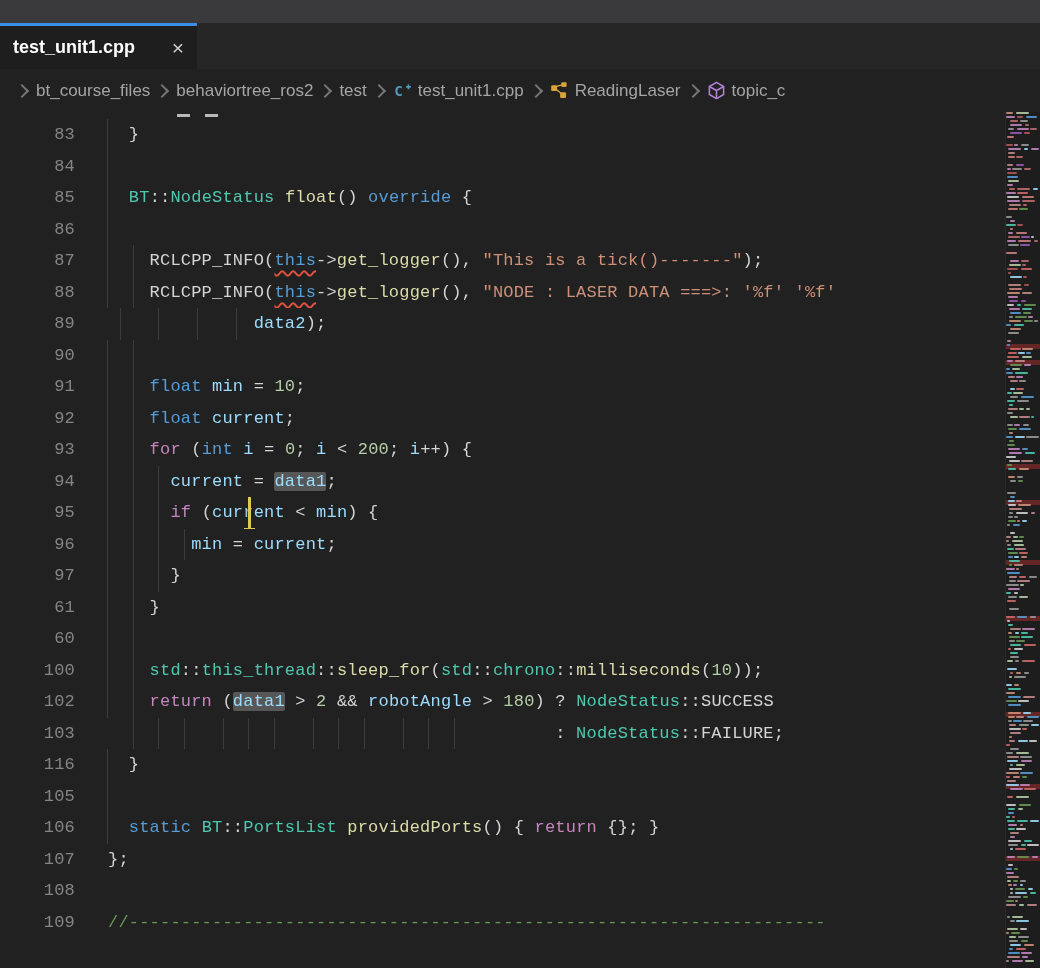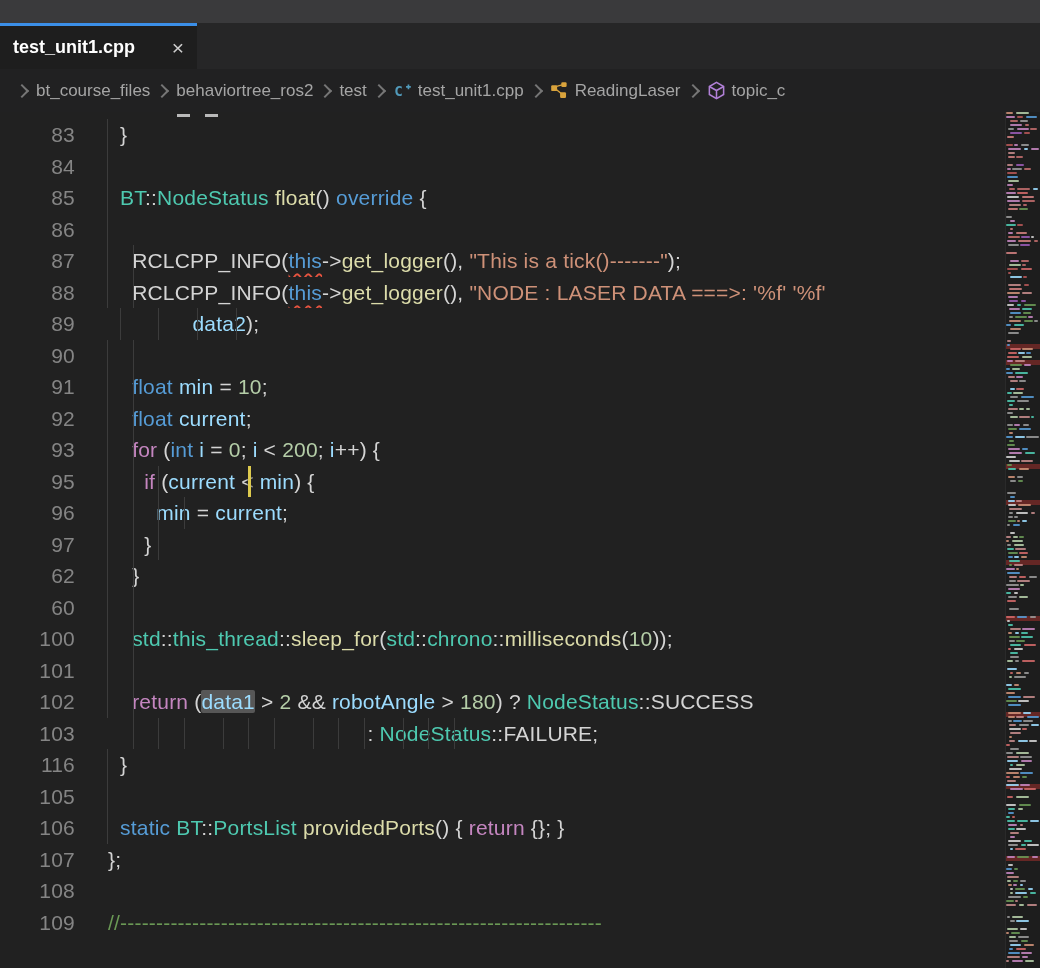--- a/index.html
+++ b/index.html
@@ -19,22 +19,22 @@
   .breadcrumbs{height:43px;background:var(--breadcrumb-bg);display:flex;align-items:center;
                padding-left:12px;color:var(--breadcrumb-fg);font-size:17px;white-space:nowrap;overflow:hidden}
   .crumb{display:flex;align-items:center;gap:6px;cursor:pointer;margin:0 2px}
   .chev{width:8px;height:8px;border-top:2px solid #767676;border-right:2px solid #767676;
         transform:rotate(45deg);flex:none;margin:0 7px 0 5px}
   .crumb svg{display:block}
 
   
   .editor{position:relative;height:856px;background:var(--editor-bg);overflow:hidden}
   .code{position:absolute;left:0;top:0;bottom:0;right:34px;overflow:hidden;padding-top:7px}
-  .row{display:flex;height:31.5px;position:relative;font-family:Liberation Sans, sans-serif;
-       font-size:21px;letter-spacing:0.2px;line-height:31.5px;white-space:pre}
+  .row{display:flex;height:31.5px;position:relative;font-family:Liberation Mono, monospace;
+       font-size:17px;letter-spacing:0.2px;line-height:31.5px;white-space:pre}
   .ln{flex:0 0 75px;text-align:right;color:var(--gutter-fg);user-select:none}
   .ct{flex:1;padding-left:33px;position:relative;color:var(--syntax-text);overflow:hidden}
   .guide{position:absolute;top:0;bottom:0;width:1px;background:var(--indent-guide)}
   .s-keyword{color:var(--syntax-keyword)} .s-control{color:var(--syntax-control)}
   .s-type{color:var(--syntax-type)}       .s-function{color:var(--syntax-function)}
   .s-string{color:var(--syntax-string)}   .s-number{color:var(--syntax-number)}
   .s-variable{color:var(--syntax-variable)} .s-text{color:var(--syntax-text)}
   .s-comment{color:var(--syntax-comment)}
   .s-this-error{color:var(--syntax-keyword);text-decoration:underline wavy var(--squiggle) 1.5px;text-underline-offset:5px}
   .hl{background:var(--word-highlight);border-radius:2px}
@@ -119,27 +119,27 @@
         <div class="row"><span class="ln">84</span><span class="ct"><i class="guide" style="left: 32px;"></i></span></div>
         <div class="row"><span class="ln">85</span><span class="ct"><i class="guide" style="left: 32px;"></i><span>  </span><span class="s-type">BT</span><span class="s-text">::</span><span class="s-type">NodeStatus</span><span class="s-text"> </span><span class="s-function">float</span><span class="s-text">() </span><span class="s-keyword">override</span><span class="s-text"> {</span></span></div>
         <div class="row"><span class="ln">86</span><span class="ct"><i class="guide" style="left: 32px;"></i></span></div>
         <div class="row"><span class="ln">87</span><span class="ct"><i class="guide" style="left: 32px;"></i><i class="guide" style="left: 57.7px;"></i><span>    </span><span class="s-text">RCLCPP_INFO(</span><span class="s-this-error">this</span><span class="s-text">-&gt;</span><span class="s-function">get_logger</span><span class="s-text">(), </span><span class="s-string">"This is a tick()-------"</span><span class="s-text">);</span></span></div>
         <div class="row"><span class="ln">88</span><span class="ct"><i class="guide" style="left: 32px;"></i><i class="guide" style="left: 57.7px;"></i><span>    </span><span class="s-text">RCLCPP_INFO(</span><span class="s-this-error">this</span><span class="s-text">-&gt;</span><span class="s-function">get_logger</span><span class="s-text">(), </span><span class="s-string">"NODE : LASER DATA ===&gt;: '%f' '%f'</span></span></div>
         <div class="row"><span class="ln">89</span><span class="ct"><i class="guide" style="left: 44.85px;"></i><i class="guide" style="left: 83.4px;"></i><i class="guide" style="left: 121.95px;"></i><i class="guide" style="left: 160.5px;"></i><span>              </span><span class="s-variable">data2</span><span class="s-text">);</span></span></div>
         <div class="row"><span class="ln">90</span><span class="ct"><i class="guide" style="left: 32px;"></i><i class="guide" style="left: 57.7px;"></i></span></div>
         <div class="row"><span class="ln">91</span><span class="ct"><i class="guide" style="left: 32px;"></i><i class="guide" style="left: 57.7px;"></i><span>    </span><span class="s-keyword">float</span><span class="s-text"> </span><span class="s-variable">min</span><span class="s-text"> = </span><span class="s-number">10</span><span class="s-text">;</span></span></div>
         <div class="row"><span class="ln">92</span><span class="ct"><i class="guide" style="left: 32px;"></i><i class="guide" style="left: 57.7px;"></i><span>    </span><span class="s-keyword">float</span><span class="s-text"> </span><span class="s-variable">current</span><span class="s-text">;</span></span></div>
         <div class="row"><span class="ln">93</span><span class="ct"><i class="guide" style="left: 32px;"></i><i class="guide" style="left: 57.7px;"></i><span>    </span><span class="s-control">for</span><span class="s-text"> (</span><span class="s-keyword">int</span><span class="s-text"> </span><span class="s-variable">i</span><span class="s-text"> = </span><span class="s-number">0</span><span class="s-text">; </span><span class="s-variable">i</span><span class="s-text"> &lt; </span><span class="s-number">200</span><span class="s-text">; </span><span class="s-variable">i</span><span class="s-text">++) {</span></span></div>
+        <div class="row"><span class="ln">94</span><span class="ct"><i class="guide" style="left: 32px;"></i><i class="guide" style="left: 57.7px;"></i><i class="guide" style="left: 83.4px;"></i><span>      </span><span class="s-variable">current</span><span class="s-text"> = </span><span class="s-variable hl">data1</span><span class="s-text">;</span></span></div>
         <div class="row"><span class="ln">95</span><span class="ct"><i class="guide" style="left: 32px;"></i><i class="guide" style="left: 57.7px;"></i><i class="guide" style="left: 83.4px;"></i><span>      </span><span class="s-control">if</span><span class="s-text"> (</span><span class="s-variable">current</span><span class="s-text"> &lt; </span><span class="s-variable">min</span><span class="s-text">) {</span><span class="ibeam" style="left: 168.35px;"><i class="v"></i><i class="b"></i></span></span></div>
         <div class="row"><span class="ln">96</span><span class="ct"><i class="guide" style="left: 32px;"></i><i class="guide" style="left: 57.7px;"></i><i class="guide" style="left: 83.4px;"></i><i class="guide" style="left: 109.1px;"></i><span>        </span><span class="s-variable">min</span><span class="s-text"> = </span><span class="s-variable">current</span><span class="s-text">;</span></span></div>
         <div class="row"><span class="ln">97</span><span class="ct"><i class="guide" style="left: 32px;"></i><i class="guide" style="left: 57.7px;"></i><i class="guide" style="left: 83.4px;"></i><span>      </span><span class="s-text">}</span></span></div>
-        <div class="row"><span class="ln">62</span><span class="ct"><i class="guide" style="left: 32px;"></i><i class="guide" style="left: 57.7px;"></i><span>    </span><span class="s-text">}</span></span></div>
+        <div class="row"><span class="ln">61</span><span class="ct"><i class="guide" style="left: 32px;"></i><i class="guide" style="left: 57.7px;"></i><span>    </span><span class="s-text">}</span></span></div>
         <div class="row"><span class="ln">60</span><span class="ct"><i class="guide" style="left: 32px;"></i><i class="guide" style="left: 57.7px;"></i></span></div>
         <div class="row"><span class="ln">100</span><span class="ct"><i class="guide" style="left: 32px;"></i><i class="guide" style="left: 57.7px;"></i><span>    </span><span class="s-type">std</span><span class="s-text">::</span><span class="s-type">this_thread</span><span class="s-text">::</span><span class="s-function">sleep_for</span><span class="s-text">(</span><span class="s-type">std</span><span class="s-text">::</span><span class="s-type">chrono</span><span class="s-text">::</span><span class="s-function">milliseconds</span><span class="s-text">(</span><span class="s-number">10</span><span class="s-text">));</span></span></div>
-        <div class="row"><span class="ln">101</span><span class="ct"><i class="guide" style="left: 32px;"></i><i class="guide" style="left: 57.7px;"></i></span></div>
         <div class="row"><span class="ln">102</span><span class="ct"><i class="guide" style="left: 32px;"></i><i class="guide" style="left: 57.7px;"></i><span>    </span><span class="s-control">return</span><span class="s-text"> (</span><span class="s-variable hl">data1</span><span class="s-text"> &gt; </span><span class="s-number">2</span><span class="s-text"> &amp;&amp; </span><span class="s-variable">robotAngle</span><span class="s-text"> &gt; </span><span class="s-number">180</span><span class="s-text">) ? </span><span class="s-type">NodeStatus</span><span class="s-text">::</span><span class="s-text">SUCCESS</span></span></div>
         <div class="row"><span class="ln">103</span><span class="ct"><i class="guide" style="left: 57.7px;"></i><i class="guide" style="left: 83.4px;"></i><i class="guide" style="left: 109.1px;"></i><i class="guide" style="left: 147.65px;"></i><i class="guide" style="left: 173.35px;"></i><i class="guide" style="left: 199.05px;"></i><i class="guide" style="left: 237.6px;"></i><i class="guide" style="left: 263.3px;"></i><i class="guide" style="left: 289px;"></i><i class="guide" style="left: 327.55px;"></i><i class="guide" style="left: 353.25px;"></i><i class="guide" style="left: 378.95px;"></i><span>                                           </span><span class="s-text">: </span><span class="s-type">NodeStatus</span><span class="s-text">::</span><span class="s-text">FAILURE;</span></span></div>
         <div class="row"><span class="ln">116</span><span class="ct"><i class="guide" style="left: 32px;"></i><span>  </span><span class="s-text">}</span></span></div>
         <div class="row"><span class="ln">105</span><span class="ct"><i class="guide" style="left: 32px;"></i></span></div>
         <div class="row"><span class="ln">106</span><span class="ct"><i class="guide" style="left: 32px;"></i><span>  </span><span class="s-keyword">static</span><span class="s-text"> </span><span class="s-type">BT</span><span class="s-text">::</span><span class="s-type">PortsList</span><span class="s-text"> </span><span class="s-function">providedPorts</span><span class="s-text">() { </span><span class="s-control">return</span><span class="s-text"> {}; }</span></span></div>
         <div class="row"><span class="ln">107</span><span class="ct"><span class="s-text">};</span></span></div>
         <div class="row"><span class="ln">108</span><span class="ct"></span></div>
         <div class="row"><span class="ln">109</span><span class="ct"><span class="s-comment">//-------------------------------------------------------------------</span></span></div>
       </div>
     <div class="minimap" id="minimap">

